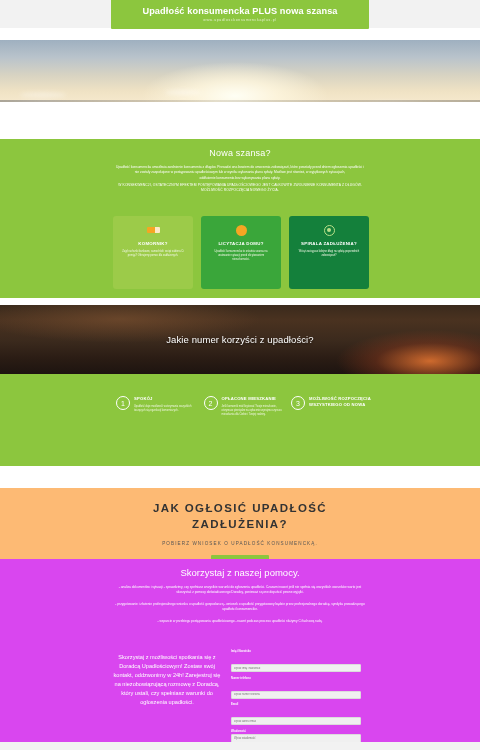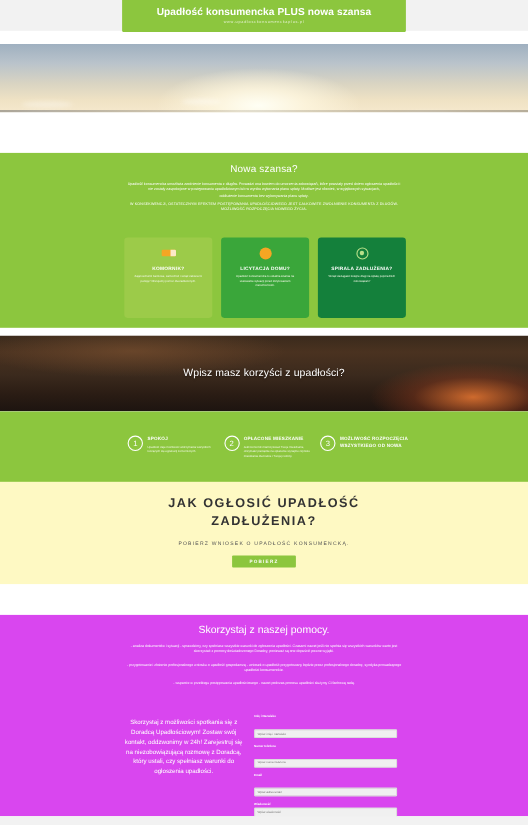--- a/index.html
+++ b/index.html
@@ -165,22 +165,22 @@
   .btext h4 {
     color: #ffffff; font-size: 4.2px; font-weight: bold; letter-spacing: .2px;
     line-height: 5.6px; text-transform: uppercase;
   }
   .btext p {
     color: #f0f7e2; font-size: 2.6px; line-height: 4.1px; margin-top: 3px;
   }
 
   
   .sec-jak {
-    position: absolute; left: 0; top: 438px; width: 480px; height: 93px;
-    background: #fef9c3; text-align: center; padding-top: 12px;
+    position: absolute; left: 0; top: 488px; width: 480px; height: 93px;
+    background: #fdba74; text-align: center; padding-top: 12px;
   }
   .sec-jak h2 {
     color: #333333; font-size: 11.5px; font-weight: bold; letter-spacing: 1.4px;
     line-height: 16px;
   }
   .sec-jak .sub {
     color: #555555; font-size: 4.6px; letter-spacing: 1.1px; margin-top: 9px;
     text-transform: uppercase;
   }
   .btn-pobierz {
@@ -292,21 +292,21 @@
           <div class="ic-wheel"></div>
         </div>
       <h3>SPIRALA ZADŁUŻENIA?</h3>
       <p>Wciąż zaciągasz kolejne długi na spłatę poprzednich zobowiązań?</p>
     </div>
 
   </div>
 
   <div class="sec-korzysci">
     <div class="bg"></div>
-    <h2>Wpisz masz korzyści z upadłości?</h2>
+    <h2>Jakie numer korzyści z upadłości?</h2>
   </div>
 
   <div class="sec-benefits">
     <div class="benefits">
 
       <div class="benefit">
         <div class="bnum">1</div>
         <div class="btext">
           <h4>SPOKÓJ</h4>
           <p>Upadłość daje możliwość wstrzymania wszystkich toczących się egzekucji komorniczych.</p>

